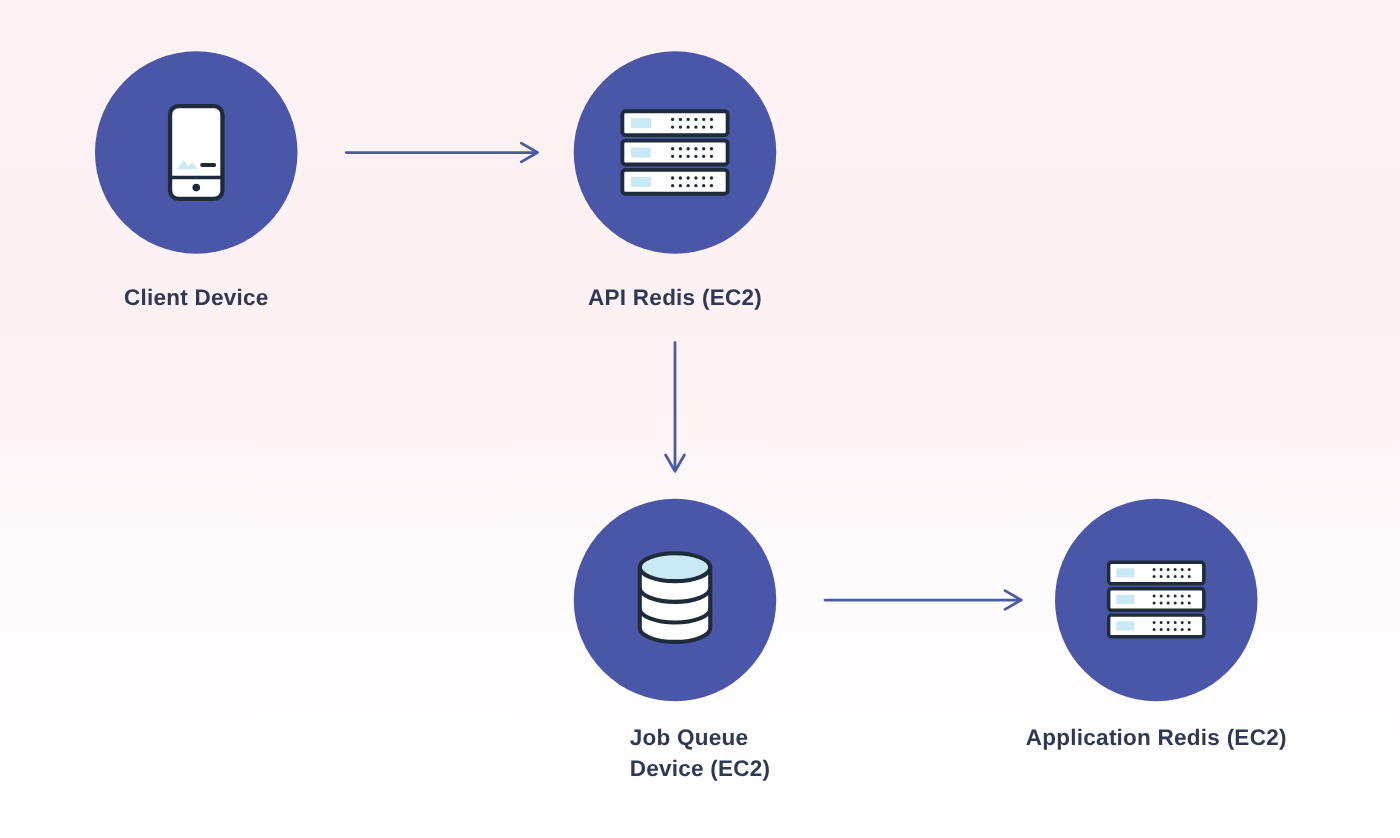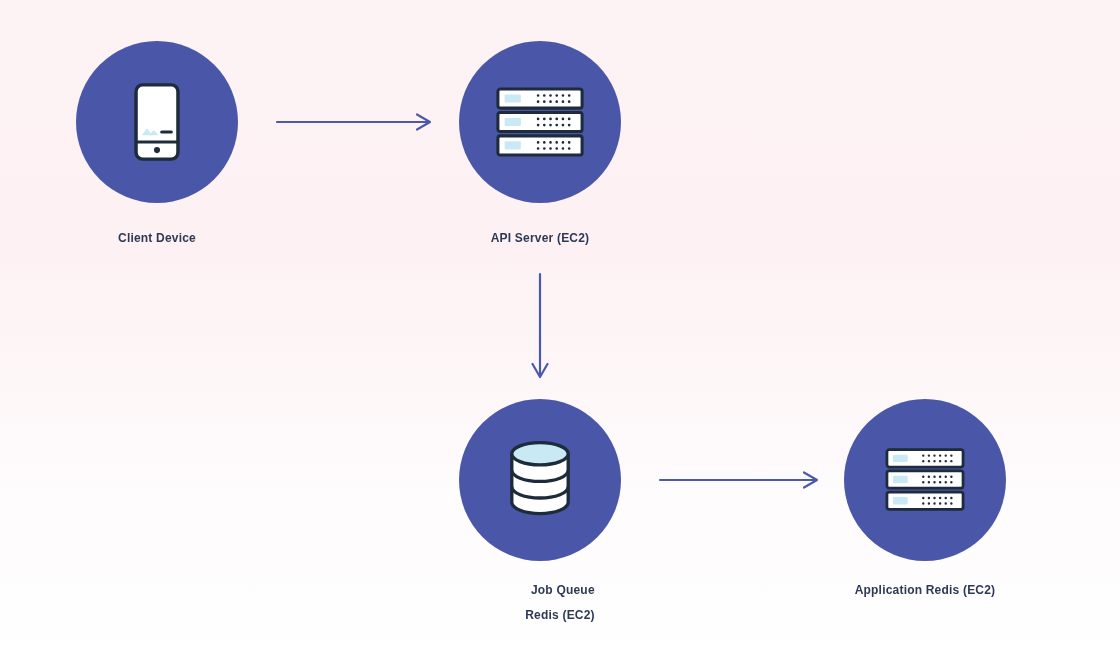--- a/index.html
+++ b/index.html
@@ -34,23 +34,23 @@
     justify-content: center;
   }
   .node-client { left: 76px;  top: 41px; }
   .node-api    { left: 459px; top: 41px; }
   .node-queue  { left: 459px; top: 399px; }
   .node-data   { left: 844px; top: 399px; }
 
   .label {
     position: absolute;
     transform: translateX(-50%);
-    text-align: right;
+    text-align: left;
     font-weight: bold;
-    font-size: 12px;
+    font-size: 18px;
     line-height: 25px;
     letter-spacing: 0.2px;
     color: var(--label-text, #2e3a55);
     white-space: nowrap;
   }
   .label-client { left: 157px; top: 226px; }
   .label-api    { left: 540px; top: 226px; }
   .label-queue  { left: 560px; top: 578px; }
   .label-data   { left: 925px; top: 578px; }
 
@@ -152,25 +152,25 @@
         <line class="ic-dots" x1="44" y1="64.2" x2="78" y2="64.2"></line>
       </g>
     </svg>
   </div>
 
   <div class="label label-client">
     <div>Client Device</div>
   </div>
 
   <div class="label label-api">
-    <div>API Server (EC2)</div>
+    <div>API Redis (EC2)</div>
   </div>
 
   <div class="label label-queue">
     <div>Job Queue</div>
-    <div>Redis (EC2)</div>
+    <div>Device (EC2)</div>
   </div>
 
   <div class="label label-data">
     <div>Application Redis (EC2)</div>
   </div>
 
 </div>
 
 </body></html>

